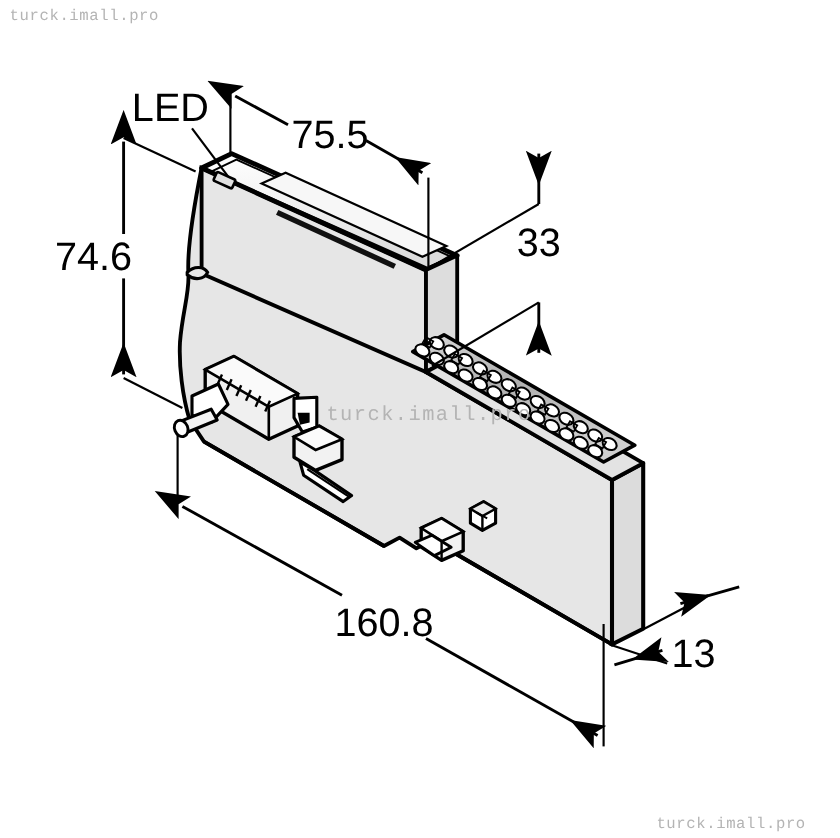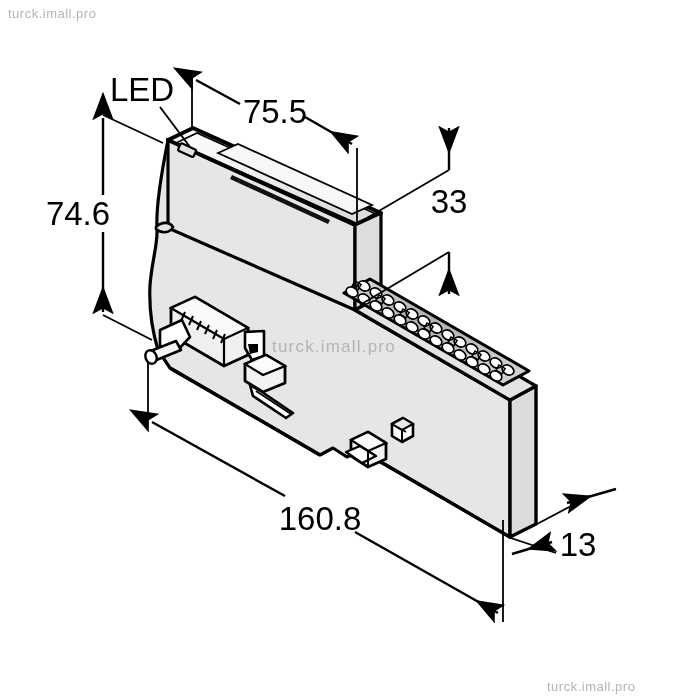--- a/index.html
+++ b/index.html
@@ -12,21 +12,21 @@
   }
   #page {
     position: relative;
     width: 700px;
     height: 698px;
     background: #ffffff;
     overflow: hidden;
   }
   .wm {
     position: absolute;
-    font-family: Liberation Sans, sans-serif;
+    font-family: Liberation Mono, monospace;
     color: #b4b4b4;
     white-space: nowrap;
     user-select: none;
   }
   #wm-tl { left: 8px;  top: 6px;   font-size: 13px; letter-spacing: 0.5px; }
   #wm-br { left: 547px; top: 679px; font-size: 13px; letter-spacing: 0.5px; }
   #wm-c  { left: 272px; top: 337px; font-size: 17px; letter-spacing: 1.2px; }
   #drawing {
     position: absolute;
     left: 0; top: 0;

